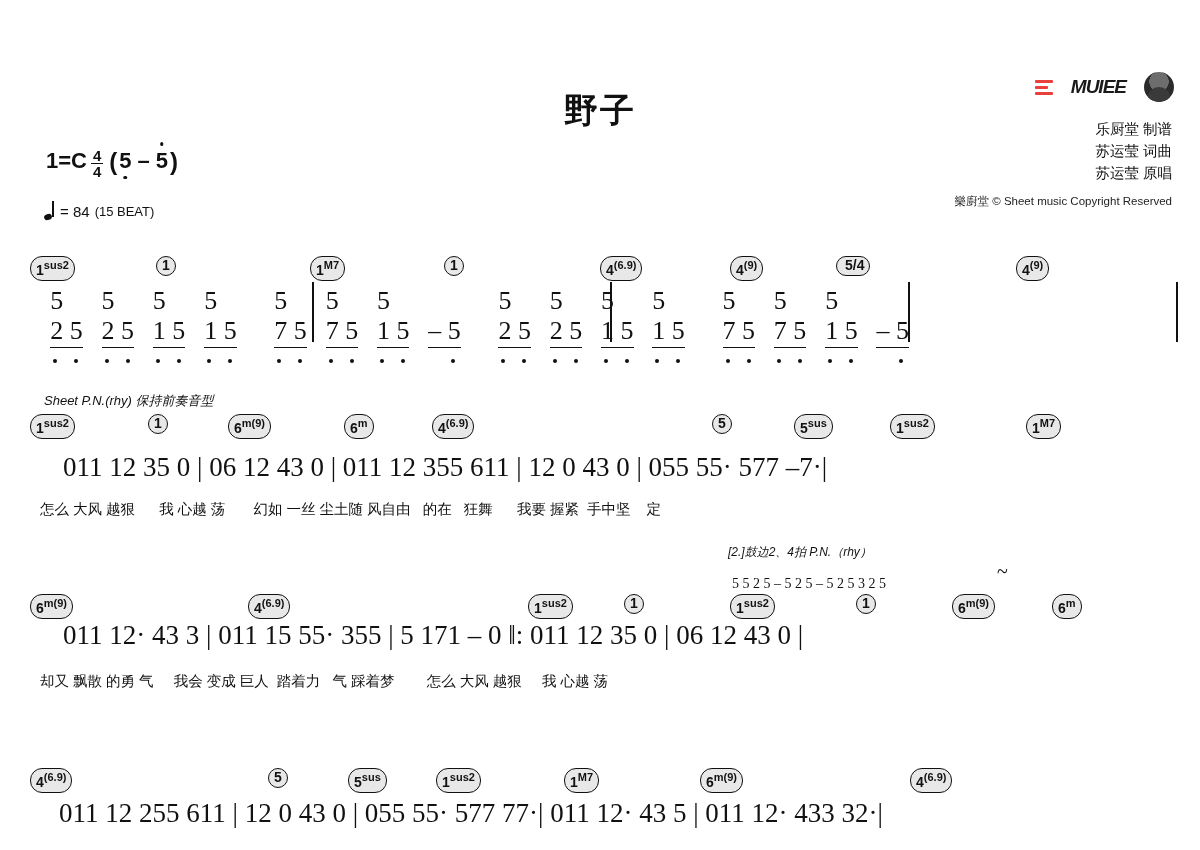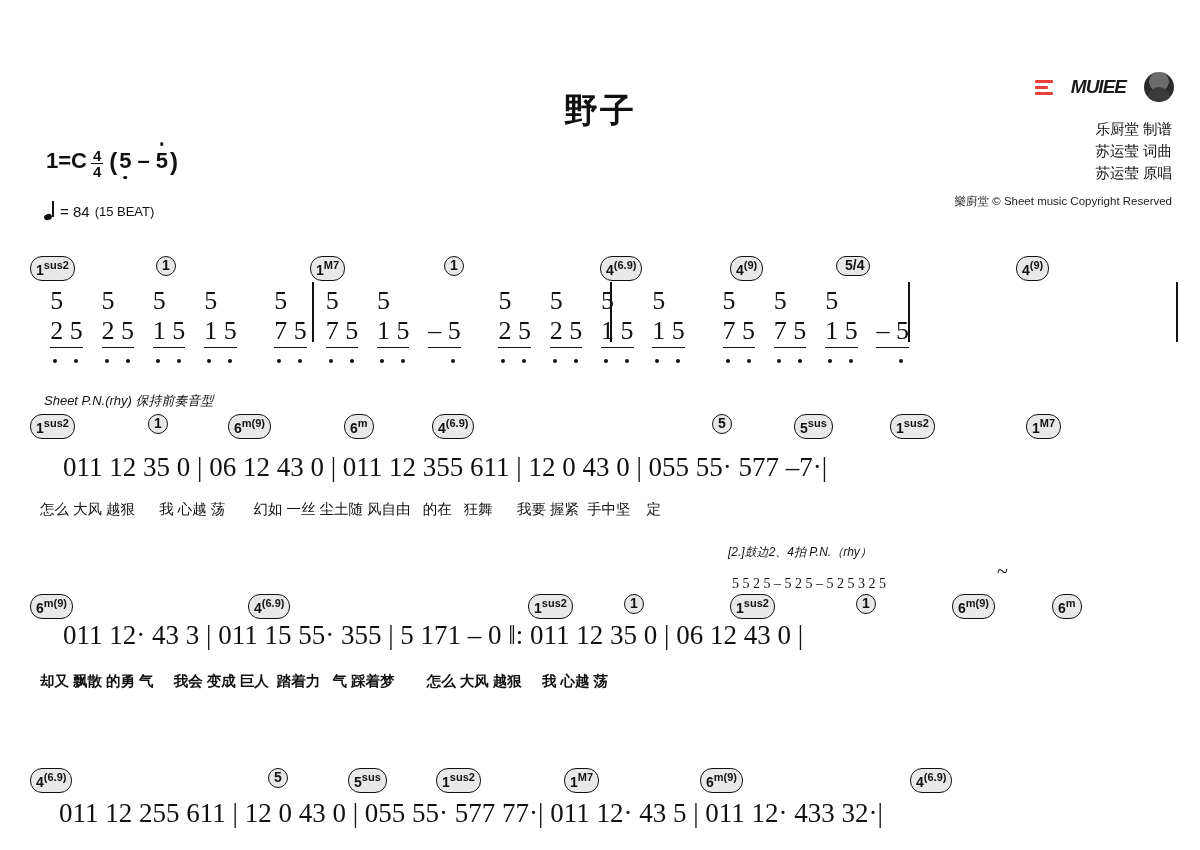--- a/index.html
+++ b/index.html
@@ -351,21 +351,21 @@
     <div class="chord" style="left: 30px; top: 594px;"><span>6</span><sup>m(9)</sup></div>
     <div class="chord" style="left: 248px; top: 594px;"><span>4</span><sup>(6.9)</sup></div>
     <div class="chord" style="left: 528px; top: 594px;"><span>1</span><sup>sus2</sup></div>
     <div class="chord" style="left: 624px; top: 594px;">1</div>
     <div class="chord" style="left: 730px; top: 594px;"><span>1</span><sup>sus2</sup></div>
     <div class="chord" style="left: 856px; top: 594px;">1</div>
     <div class="chord" style="left: 952px; top: 594px;"><span>6</span><sup>m(9)</sup></div>
     <div class="chord" style="left: 1052px; top: 594px;"><span>6</span><sup>m</sup></div>
   </div>
 <div class="notes" style="left:30px; top:620px;">011 12· 43 3 | 011 15 55· 355 | 5 171 – 0 ‖: 011 12 35 0 | 06 12 43 0 |</div>
-<div class="lyric" style="left:40px; top:672px;font-weight:bold;">却又 飘散 的勇 气     我会 变成 巨人  踏着力   气 踩着梦        怎么 大风 越狠     我 心越 荡</div>
+<div class="lyric" style="left:40px; top:672px;">却又 飘散 的勇 气     我会 变成 巨人  踏着力   气 踩着梦        怎么 大风 越狠     我 心越 荡</div>
 
 <div id="line4-chords">
     <div class="chord" style="left: 30px; top: 768px;"><span>4</span><sup>(6.9)</sup></div>
     <div class="chord" style="left: 268px; top: 768px;">5</div>
     <div class="chord" style="left: 348px; top: 768px;"><span>5</span><sup>sus</sup></div>
     <div class="chord" style="left: 436px; top: 768px;"><span>1</span><sup>sus2</sup></div>
     <div class="chord" style="left: 564px; top: 768px;"><span>1</span><sup>M7</sup></div>
     <div class="chord" style="left: 700px; top: 768px;"><span>6</span><sup>m(9)</sup></div>
     <div class="chord" style="left: 910px; top: 768px;"><span>4</span><sup>(6.9)</sup></div>
   </div>

